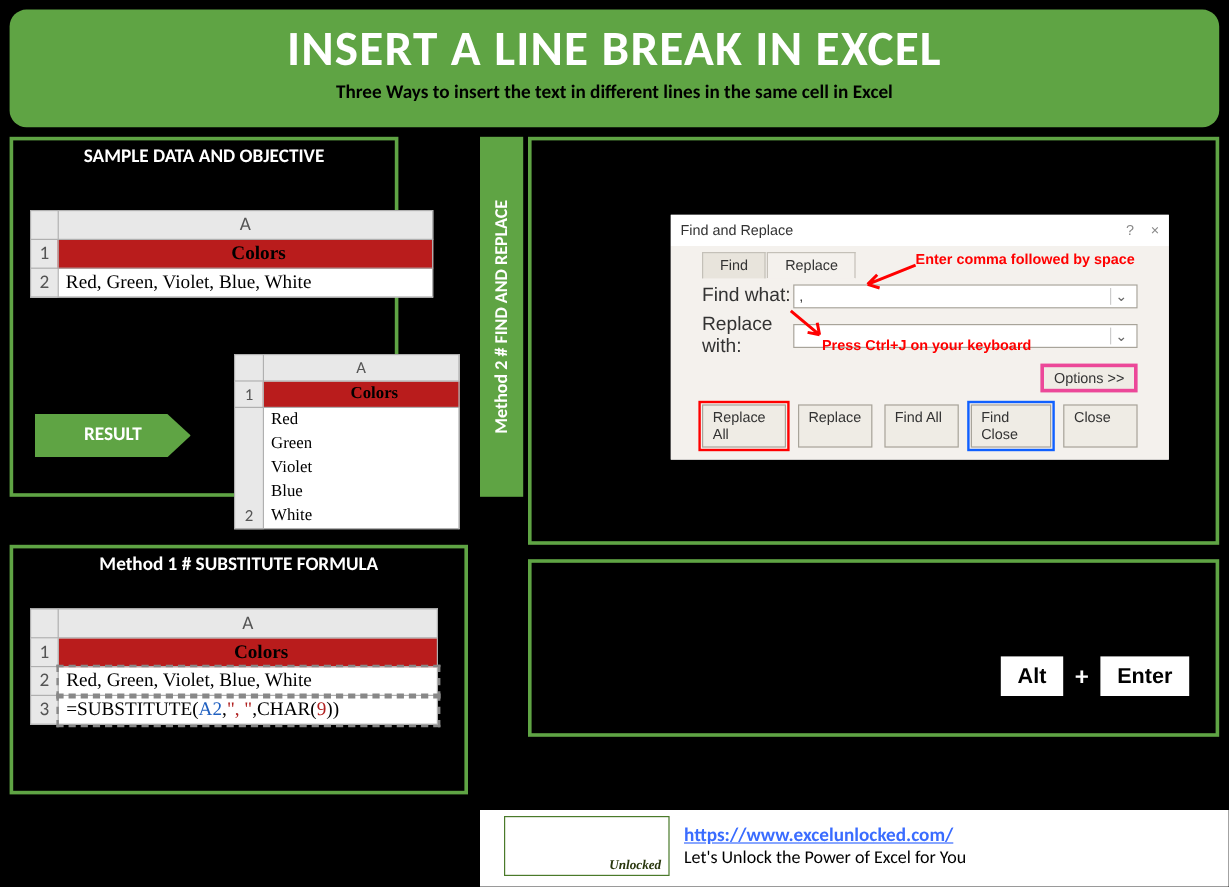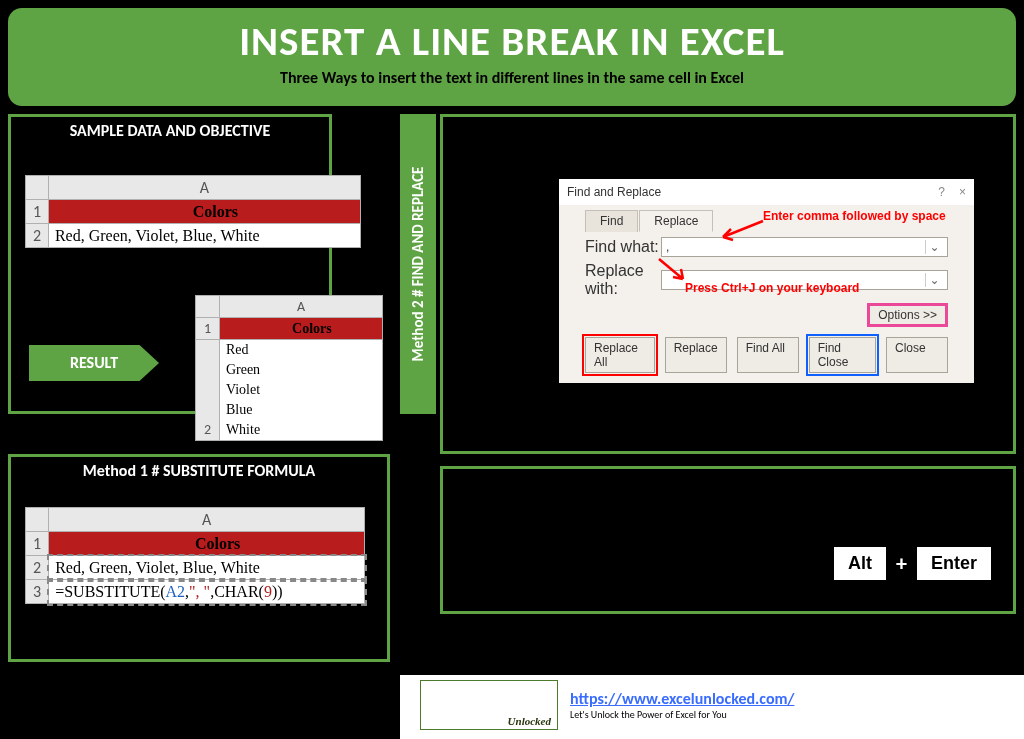--- a/index.html
+++ b/index.html
@@ -86,21 +86,21 @@
 .key { background: #fff; color: #000; font-weight: bold; font-size: 18px; padding: 6px 14px; font-family: Arial, sans-serif; }
 .plus { color: #fff; font-size: 22px; font-weight: bold; }
 
 
 .footer { position: absolute; bottom: 4px; left: 420px; right: 8px; height: 60px; display: flex; align-items: center; gap: 12px; }
 .logo { width: 138px; height: 50px; background: #fff; border: 1px solid #4a7a2a; display: flex; align-items: center; justify-content: center; font-family: 'Times New Roman', serif; font-weight: bold; color: #28360c; position: relative; overflow: hidden; }
 .logo .big { font-size: 24px; letter-spacing: 4px; }
 .logo .small { position: absolute; bottom: 2px; right: 6px; font-size: 11px; font-style: italic; letter-spacing: 0; }
 .logo .circ { width: 18px; height: 18px; border-radius: 50%; background: #28360c; display: inline-flex; align-items: center; justify-content: center; color: #fff; font-size: 12px; margin: 0 2px; position: relative; top: 2px; }
 .footer-text .link { color: #3a6cff; text-decoration: underline; font-size: 16px; font-weight: bold; }
-.footer-text .tagline { color: #000; font-size: 10px; }
+.footer-text .tagline { color: #000; font-size: 15px; }
 .footer-bg { position: absolute; bottom: 0; left: 400px; right: 0; height: 64px; background: #fff; }
 </style>
 </head>
 <body>
 
 <div class="header">
   <h1>INSERT A LINE BREAK IN EXCEL</h1>
   <div class="sub">Three Ways to insert the text in different lines in the same cell in Excel</div>
 </div>
 

